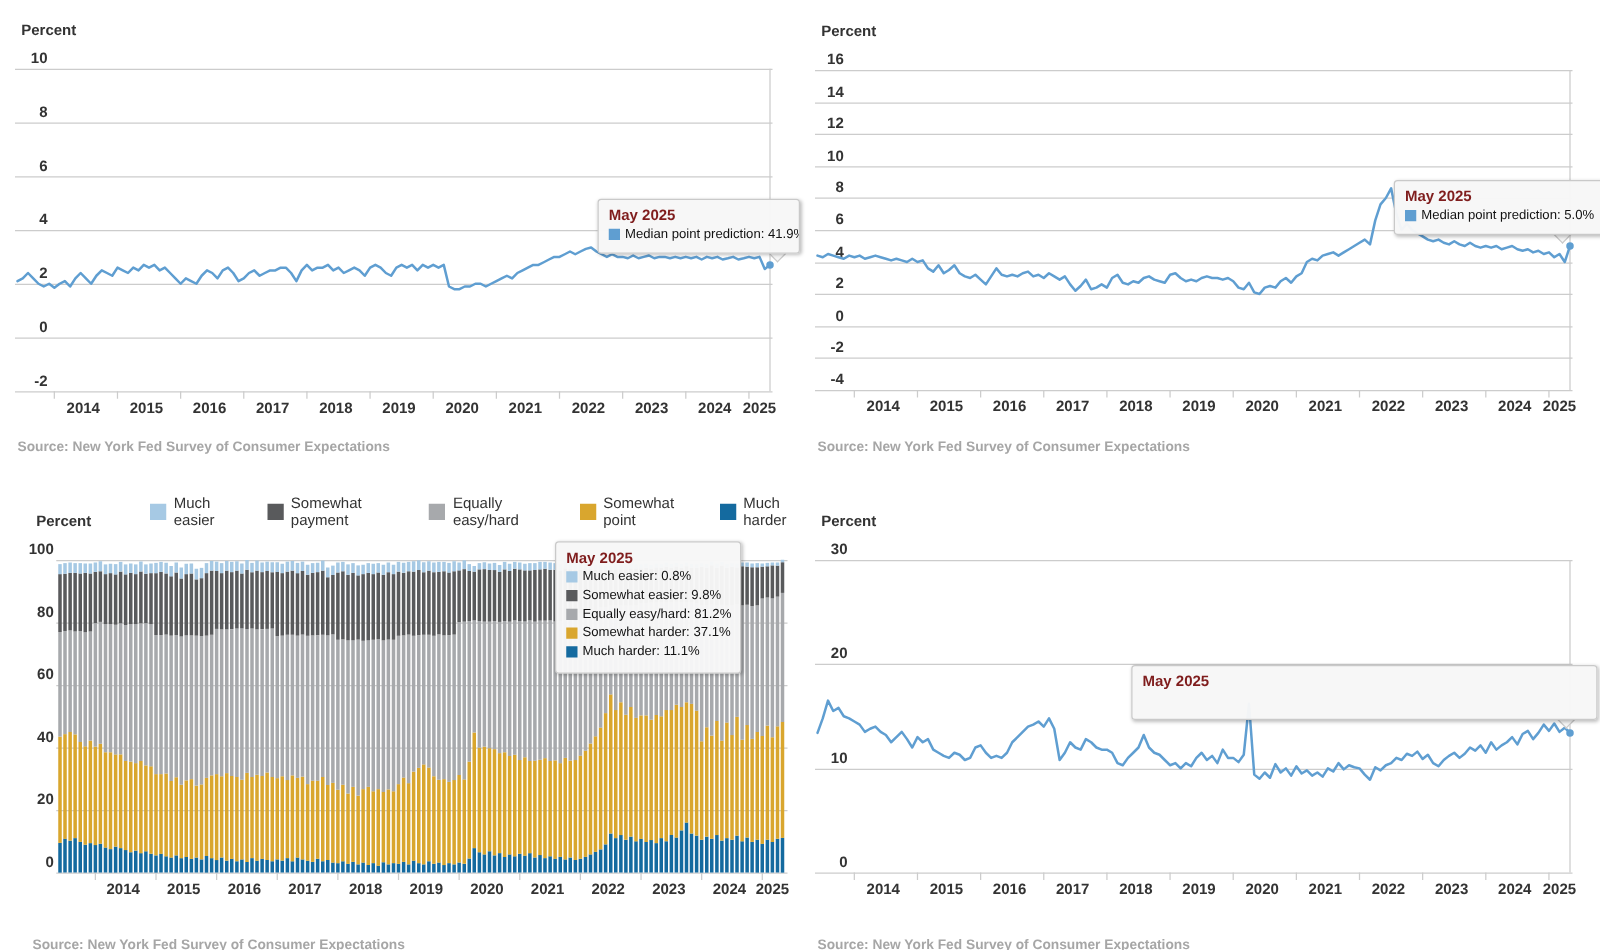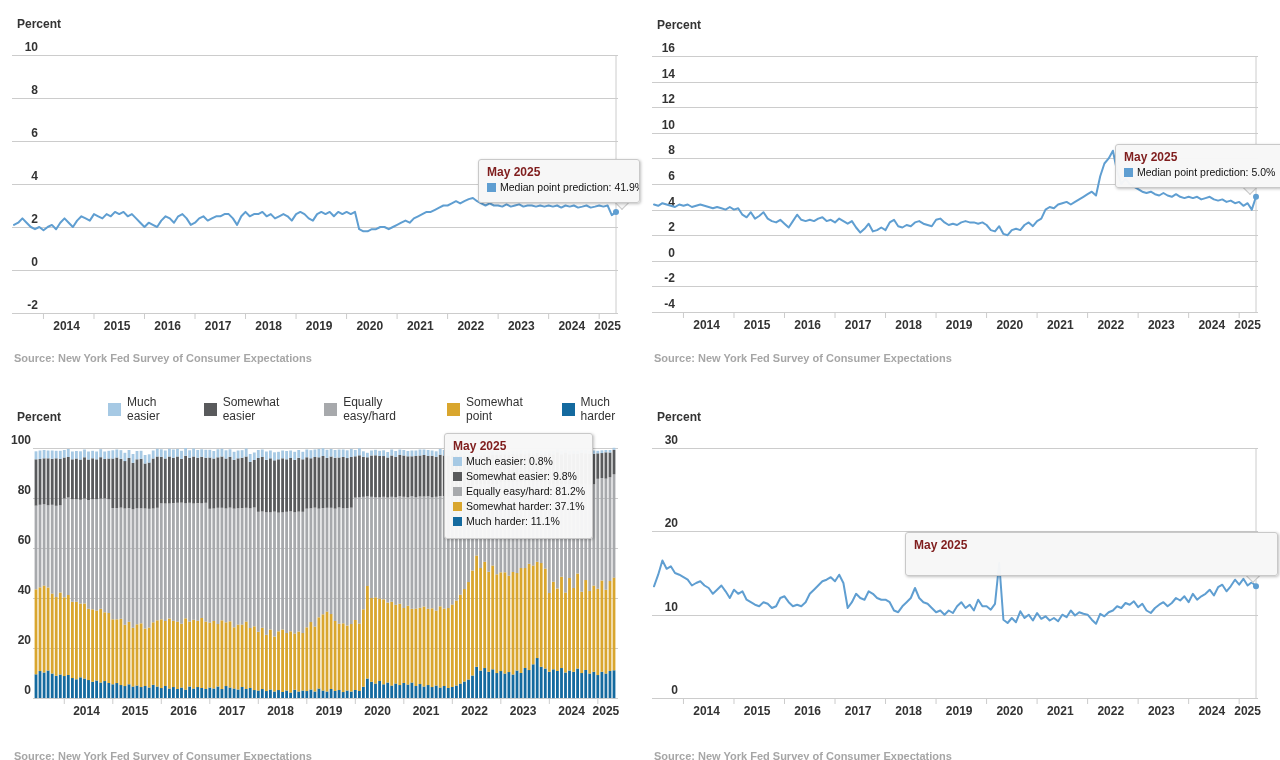--- a/index.html
+++ b/index.html
@@ -1,21 +1,21 @@
 <!DOCTYPE html>
 <html><head>
 <meta charset="utf-8">
 <style>
   html,body{margin:0;padding:0;}
   body{
     width:1280px;height:760px;overflow:hidden;background:#ffffff;position:relative;
     font-family:"Liberation Sans","DejaVu Sans",sans-serif;
   }
   .chart{position:absolute;width:640px;height:380px;}
-  #panel0{left:0;top:0;} #panel1{left:640px;top:0;} #panel2{left:0;top:380px;} #panel3{left:640px;top:380px;}
+  #panel0{left:0;top:0;} #panel1{left:640px;top:0;} #panel2{left:12px;top:380px;} #panel3{left:640px;top:380px;}
   .chart svg{position:absolute;left:0;top:0;}
   .axis-label{font-size:12px;font-weight:bold;fill:#333333;}
   .percent{font-size:12px;font-weight:bold;fill:#333333;}
   .source{position:absolute;left:14px;font-size:11px;color:#a6a6a6;white-space:nowrap;font-weight:bold;}
   #panel0 .source,#panel1 .source{top:352px;}
   #panel2 .source,#panel3 .source{top:370px;}
   .tooltip{
     position:absolute;box-sizing:border-box;background:rgba(247,247,247,0.97);
     border:1px solid #c9c9c9;border-radius:3px;box-shadow:1px 1px 3px rgba(0,0,0,0.25);
     padding:5px 8px;z-index:6;white-space:nowrap;overflow:hidden;
@@ -145,21 +145,21 @@
 </div>
 
 <div class="chart" id="panel2">
   <div class="legend">
     <div class="legend-item">
       <span class="lsw" style="background: rgb(166, 201, 228);"></span>
       <span>Much easier</span>
     </div>
     <div class="legend-item">
       <span class="lsw" style="background: rgb(89, 90, 92);"></span>
-      <span>Somewhat easier</span>
+      <span>Somewhat payment</span>
     </div>
     <div class="legend-item">
       <span class="lsw" style="background: rgb(167, 169, 172);"></span>
       <span>Equally easy/hard</span>
     </div>
     <div class="legend-item">
       <span class="lsw" style="background: rgb(217, 166, 46);"></span>
       <span>Somewhat point</span>
     </div>
     <div class="legend-item">

